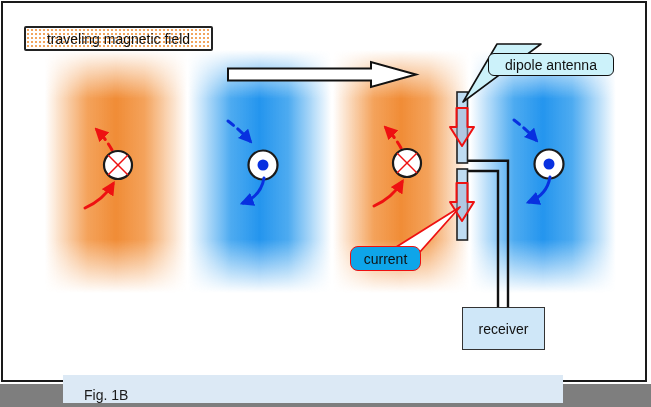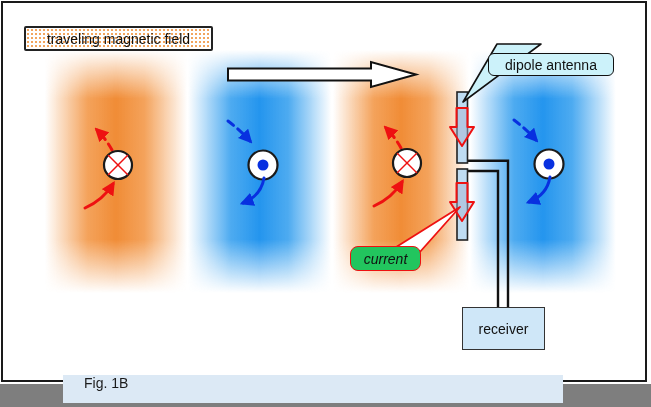--- a/index.html
+++ b/index.html
@@ -26,29 +26,29 @@
     background-size:4px 4px;
     text-align:center;
   }
   .direction-label{left:236px;top:45px;height:16px;}
   .antenna-label{
     left:488px;top:21px;width:124px;height:21px;
     background:#ccf2fa;border:1.5px solid #111;border-radius:6px;margin-top:32px;
   }
   .current-label{
     left:350px;top:246px;width:69px;height:23px;
-    background:#22c55e;border:1.7px solid #e11;border-radius:8px;font-style:italic;
+    background:#0ea5e9;border:1.7px solid #e11;border-radius:8px;
   }
   .receiver-box{
     left:462px;top:307px;width:81px;height:41px;
     background:#cfe7f8;border:1.6px solid #333;justify-content:center;
   }
   .caption-bar{
     position:absolute;left:63px;top:375px;width:500px;height:28px;
-    background:#dce9f5;display:flex;align-items:flex-start;
+    background:#dce9f5;display:flex;align-items:flex-end;
     padding-left:21px;box-sizing:border-box;color:#1b1b1b;font-size:14px;
   }
   .caption-bar .gap{display:inline-block;width:18px;}
 </style>
 </head>
 <body>
 
 <div id="stage">
 
   <div class="frame"></div>

